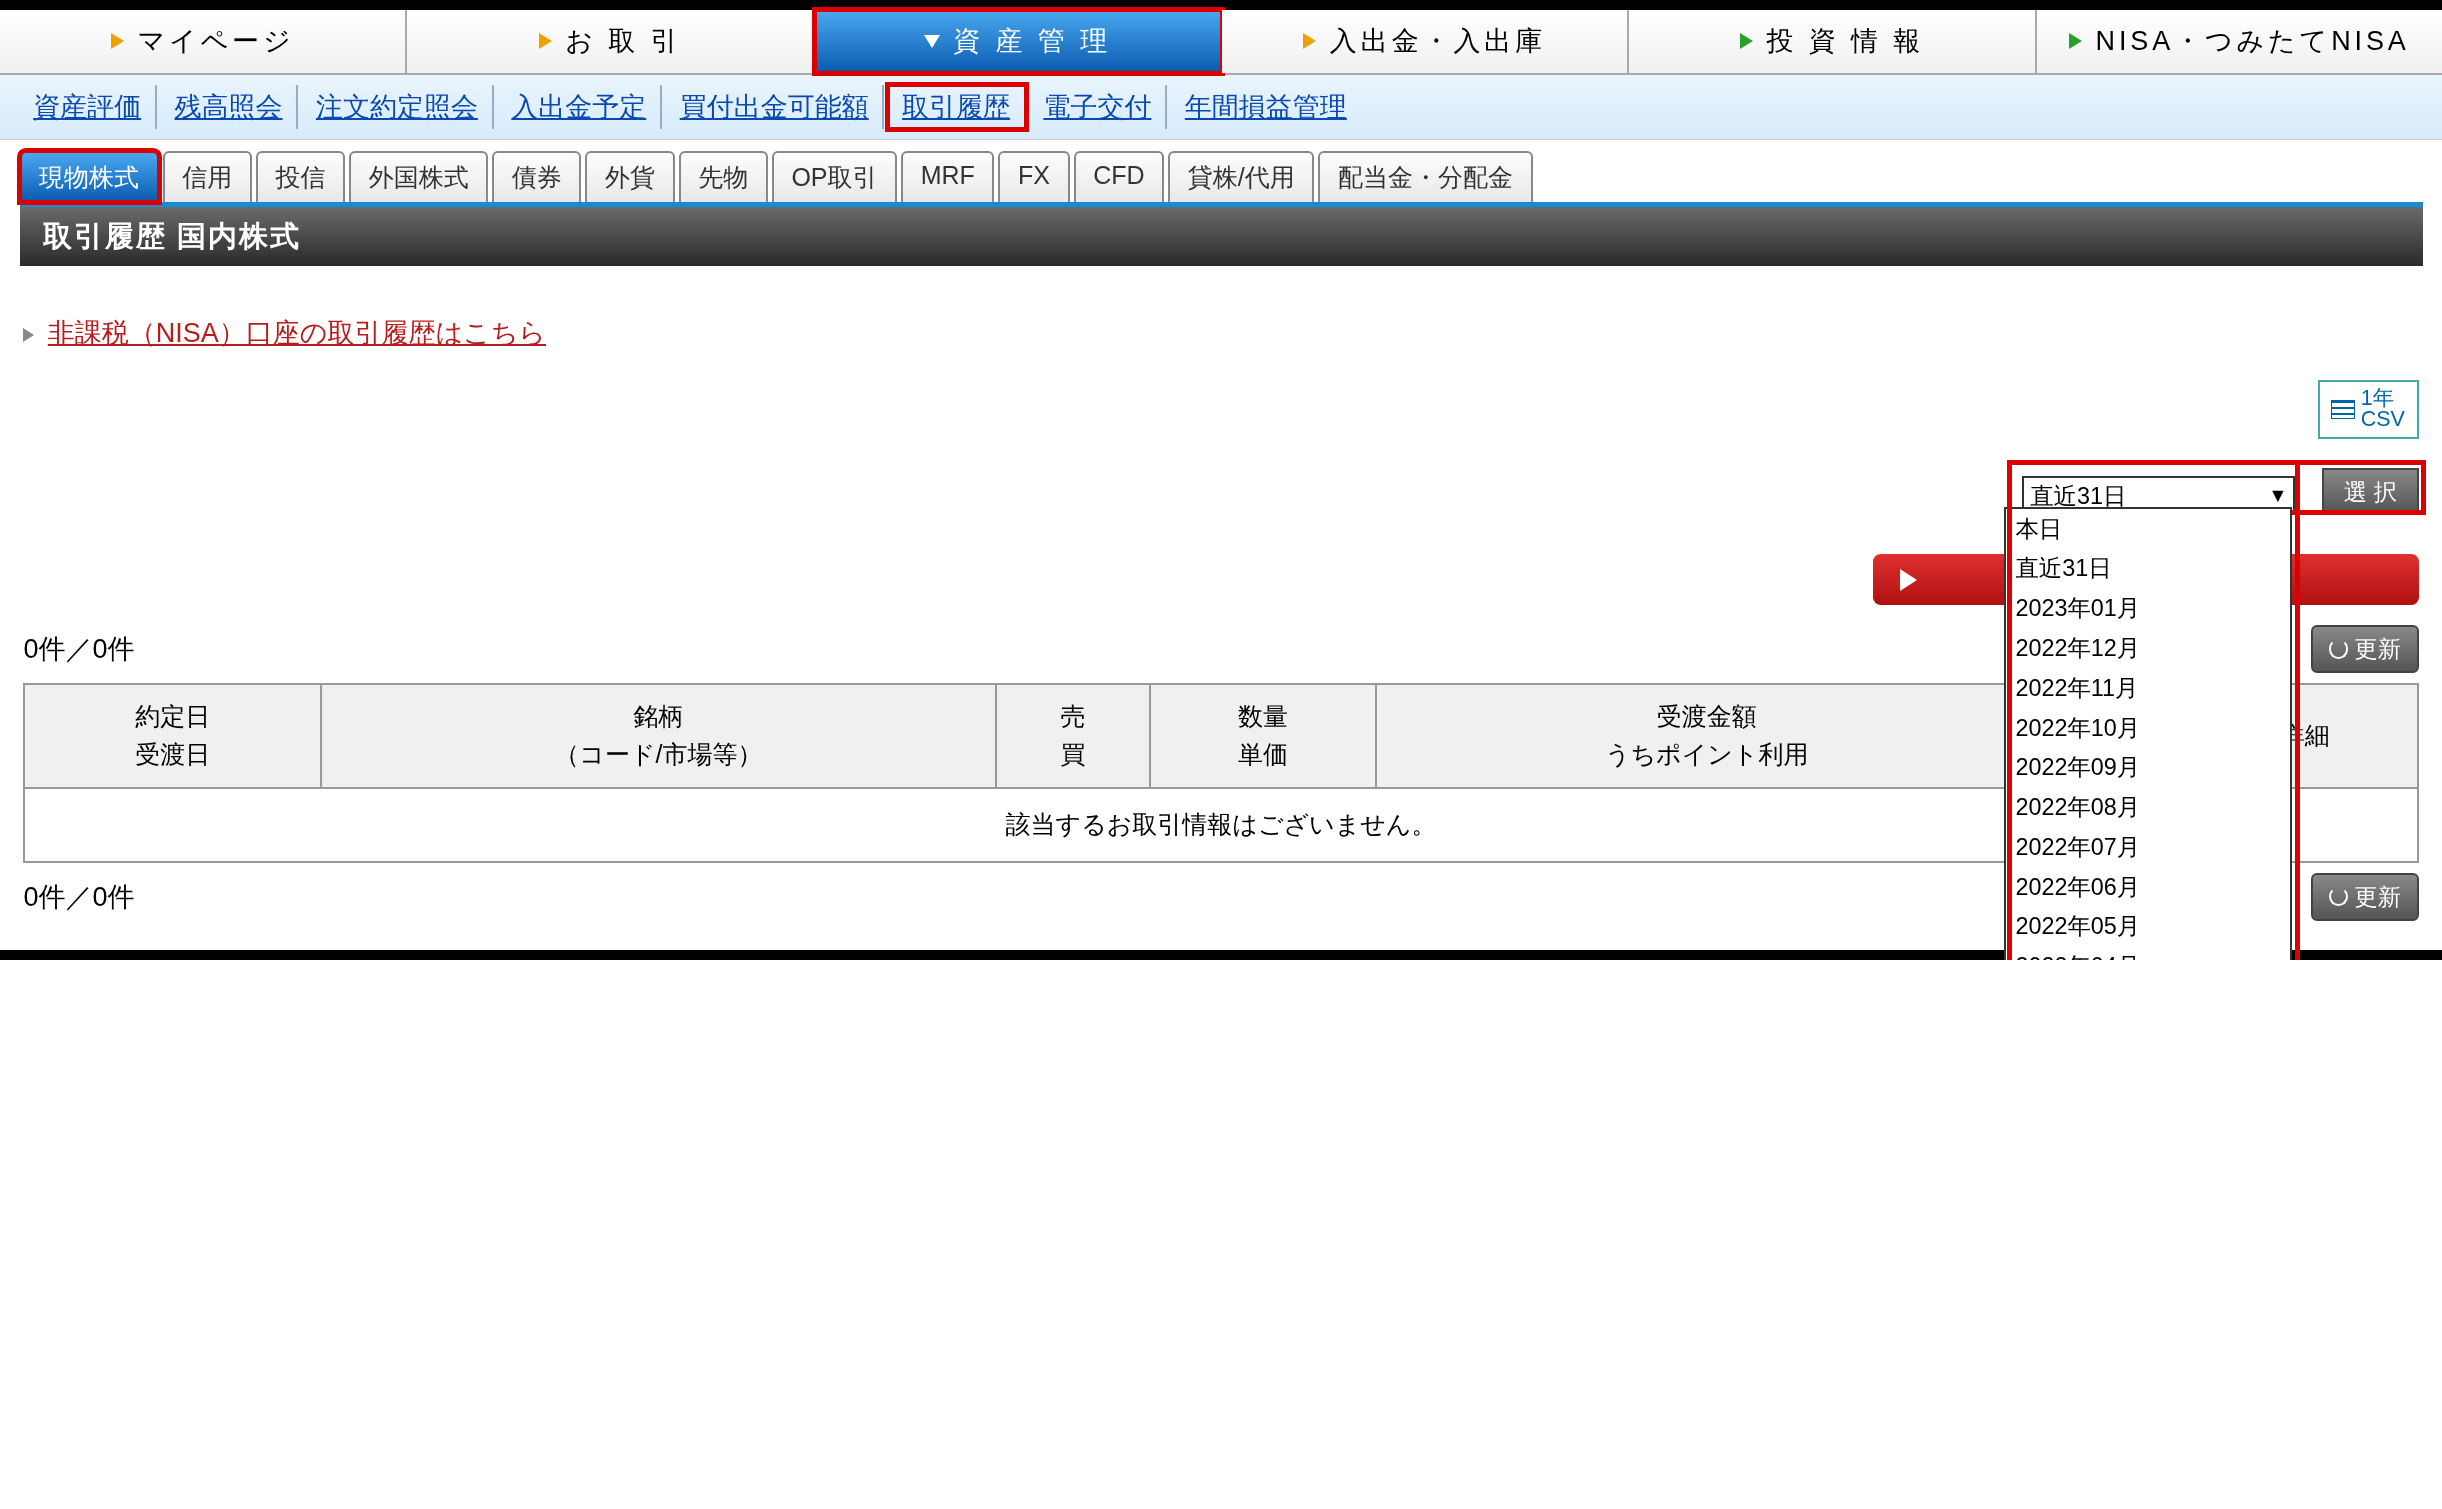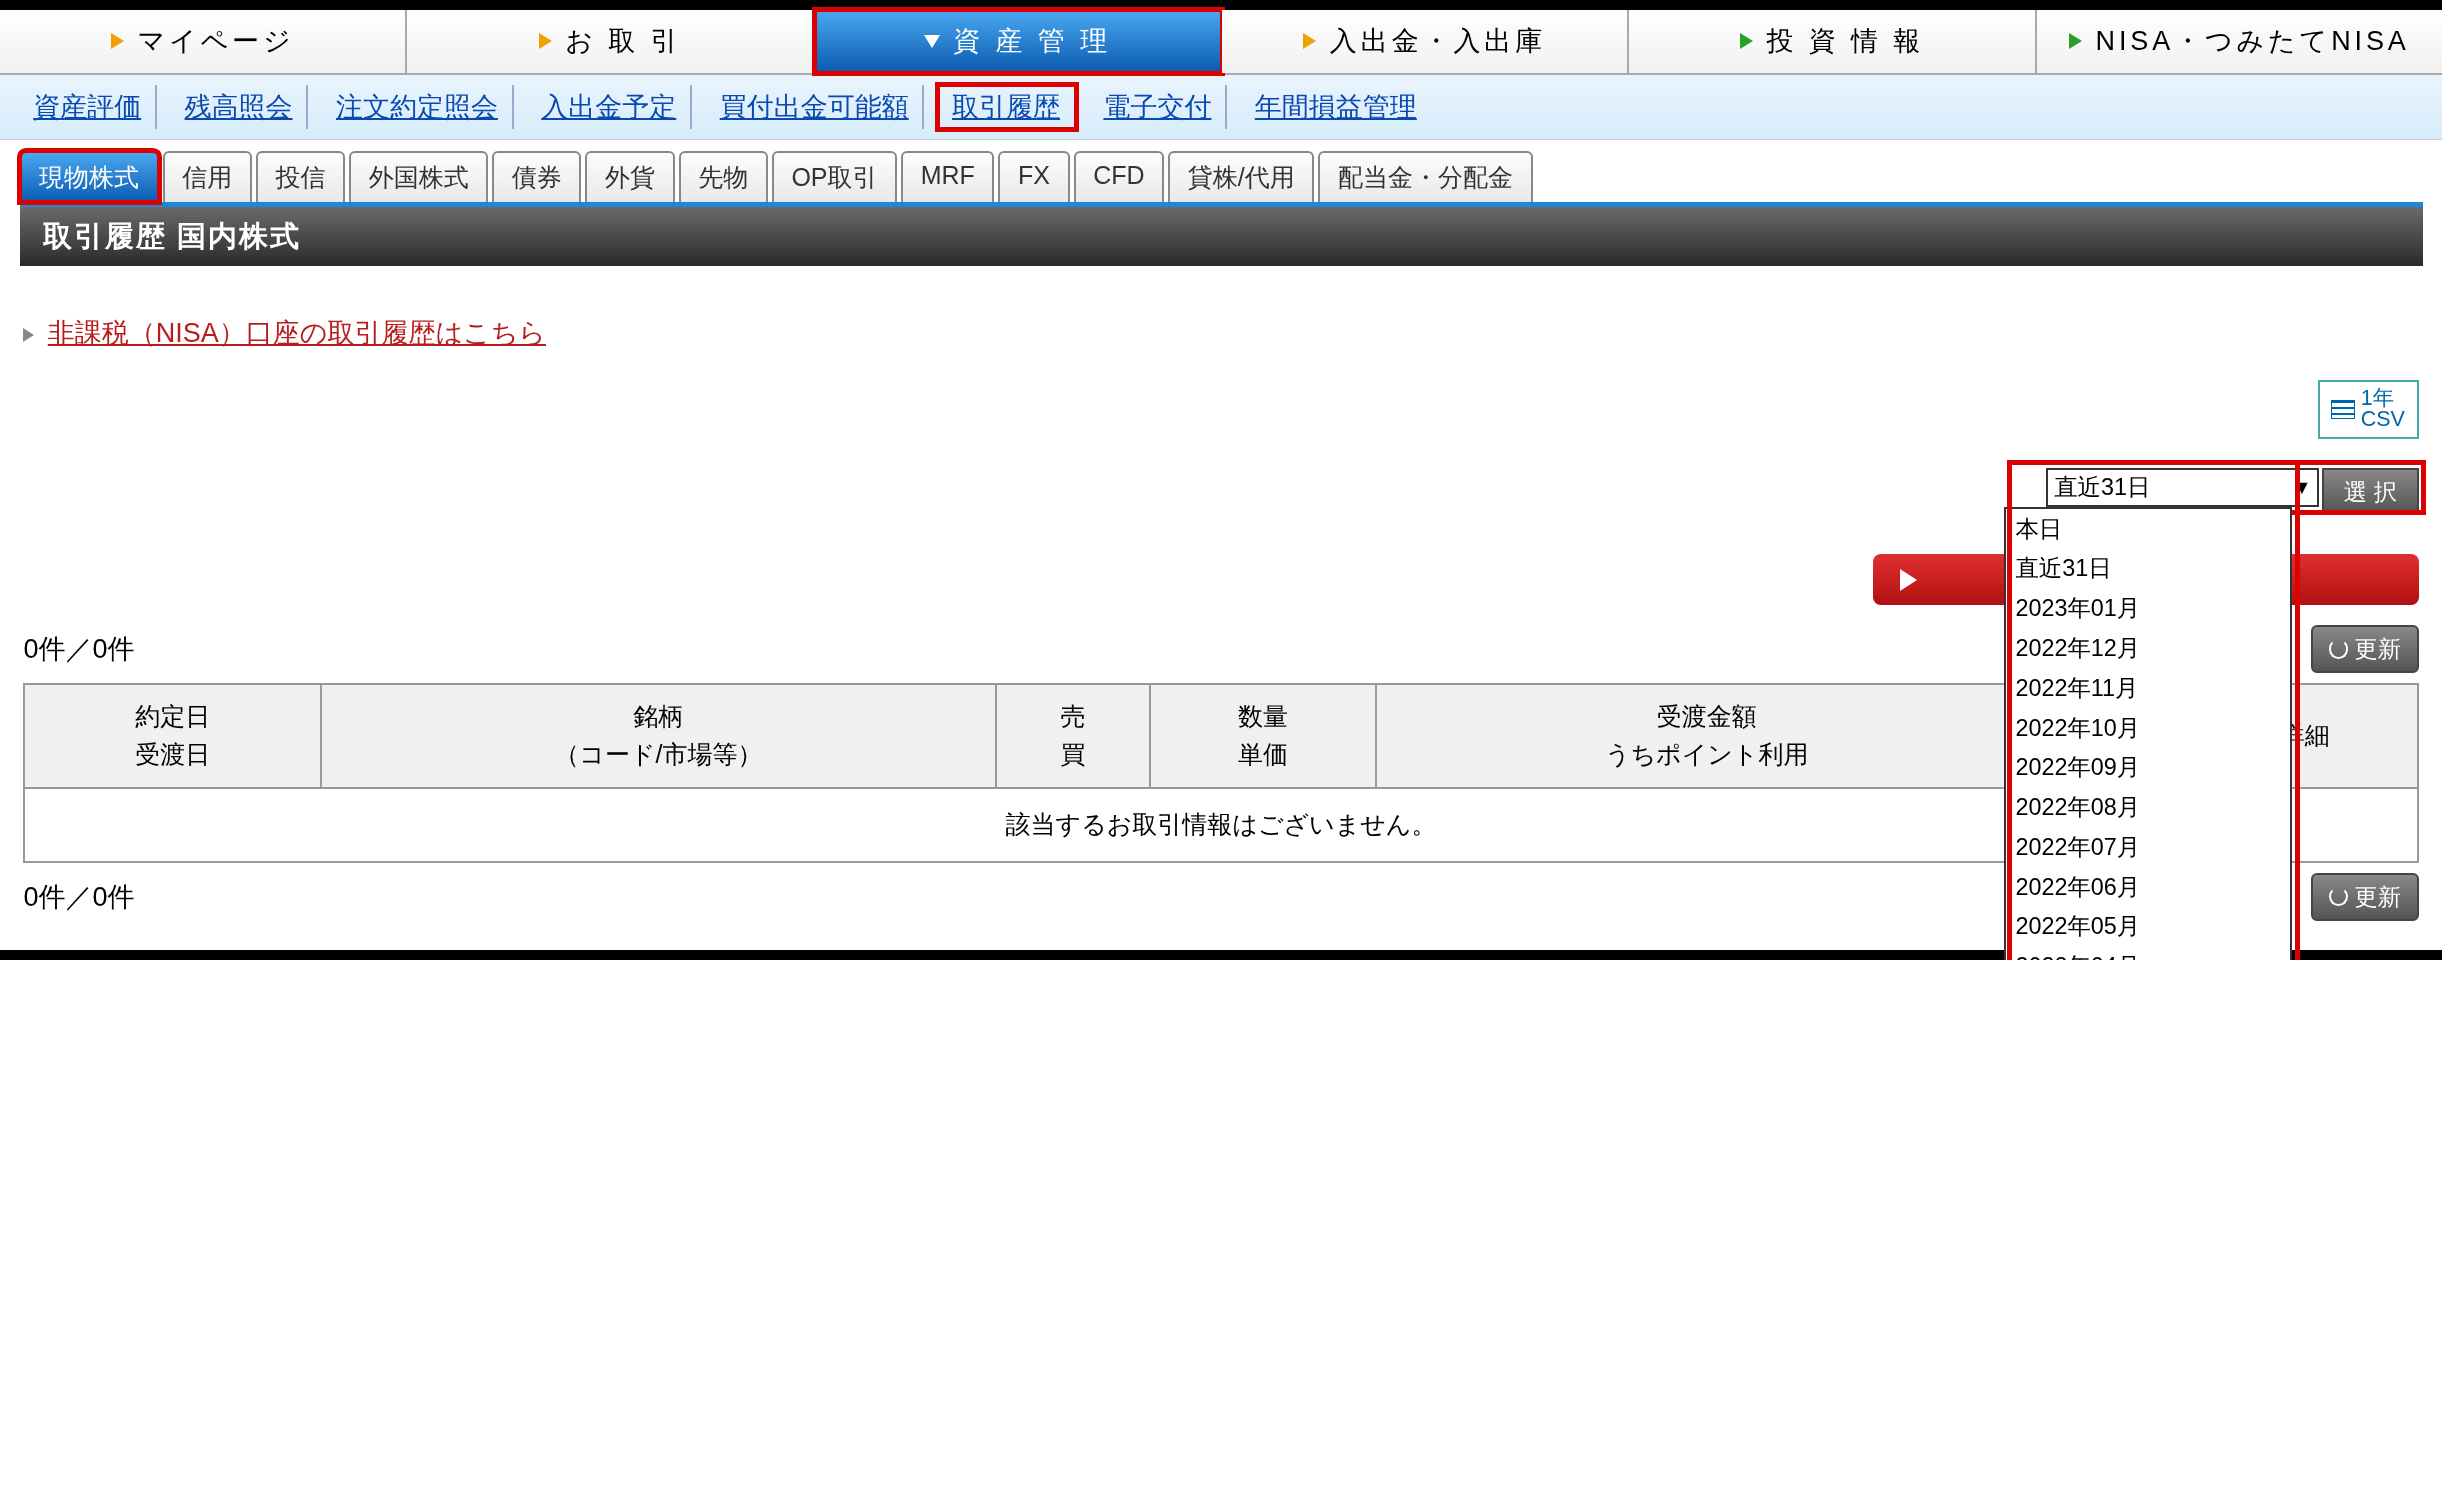--- a/index.html
+++ b/index.html
@@ -11,42 +11,42 @@
 .main-nav-item { flex: 1; display: flex; align-items: center; justify-content: center; gap: 13.7px; padding: 13.7px 0; border-right: 2px solid #aaa; background: linear-gradient(#fff,#f0f0f0); font-size: 27px; letter-spacing: 3.9px; cursor: pointer; }
 .main-nav-item:last-child { border-right: none; }
 .main-nav-item.active { background: linear-gradient(#4aa8f0,#0a5aaf); color: #fff; }
 .arrow-right { width: 0; height: 0; border-left: 13.7px solid #f0a000; border-top: 8.8px solid transparent; border-bottom: 8.8px solid transparent; }
 .arrow-right.green { border-left-color: #2aa02a; }
 .arrow-down { width: 0; height: 0; border-top: 13.7px solid #fff; border-left: 8.8px solid transparent; border-right: 8.8px solid transparent; }
 
 .red-box { outline: 5.9px solid #d00; outline-offset: -2.9px; }
 
 
-.sub-nav { display: flex; gap: 14px; padding: 9.8px 19.5px; background: linear-gradient(#eaf4fd,#d6ecfb); border-bottom: 1px solid #ccc; font-size: 27px; }
+.sub-nav { display: flex; gap: 4px; padding: 9.8px 19.5px; background: linear-gradient(#eaf4fd,#d6ecfb); border-bottom: 1px solid #ccc; font-size: 27px; }
 .sub-nav a { color: #0a4ab0; text-decoration: underline; padding: 3.9px 13.7px; border-right: 2px solid #9ac; }
 .sub-nav a:last-child { border-right: none; }
 
 
 .tabs { display: flex; gap: 4px; padding: 11.7px 19.5px 0 19.5px; background: #fff; }
 .tab { padding: 7.8px 17.6px; border: 2px solid #888; border-bottom: none; border-radius: 5.9px 5.9px 0 0; background: linear-gradient(#fdfdfd,#e8e8e8); font-size: 25px; color: #333; cursor: pointer; }
 .tab.active { background: linear-gradient(#4aa8f0,#0a5aaf); color: #fff; border-color: #0a5aaf; }
 
 
 .section-header { background: linear-gradient(#6a6a6a,#2a2a2a); color: #fff; font-size: 29px; font-weight: bold; padding: 9.8px 23.4px; border-top: 5.9px solid #1a8ad6; margin: 0 19.5px; letter-spacing: 2px; }
 
 .content { padding: 19.5px 23.4px; }
 .link-line { margin: 29px 0; font-size: 27px; }
 .link-line a { color: #b91c1c; text-decoration: underline; }
 .tri-bullet { display: inline-block; width: 0; height: 0; border-left: 11.7px solid #888; border-top: 7.8px solid transparent; border-bottom: 7.8px solid transparent; margin-right: 5.9px; vertical-align: middle; }
 
 .csv-row { display: flex; justify-content: flex-end; margin: 29px 0; }
 .csv-btn { border: 2px solid #4aa; padding: 5.9px 11.7px; display: flex; align-items: center; gap: 5.9px; font-size: 21.5px; color: #06a; cursor: pointer; }
 .csv-icon { width: 23.4px; height: 19.5px; background: repeating-linear-gradient(#06a 0 2px, transparent 2px 5.9px); border: 1px solid #06a; }
 
-.select-row { display: flex; justify-content: flex-end; align-items: flex-start; gap: 3px; margin-bottom: 39px; position: relative; }
+.select-row { display: flex; justify-content: flex-end; align-items: flex-end; gap: 27px; margin-bottom: 39px; position: relative; }
 .select-box { width: 273px; height: 39px; font-size: 23.4px; border: 2px solid #333; padding: 2px 5.9px; display: flex; align-items: center; justify-content: space-between; background: #fff; cursor: pointer; }
 .select-caret { font-size: 19.5px; }
 .select-btn { background: linear-gradient(#888,#555); color: #fff; border: 2px solid #444; padding: 5.9px 19.5px; font-size: 23.4px; cursor: pointer; }
 .dropdown-list { position: absolute; top: 39px; right: 127px; width: 288px; border: 2px solid #333; background: #fff; z-index: 10; }
 .dropdown-item { padding: 3.9px 9.8px; font-size: 23.4px; cursor: pointer; }
 .dropdown-item.selected { background: #1a8ad6; color: #fff; }
 .select-red-box { position: absolute; top: -7.8px; right: -7.8px; width: 419px; height: 55px; border: 5.9px solid #d00; pointer-events: none; }
 .dropdown-red-box { position: absolute; top: -7.8px; right: 119px; width: 293px; height: 858px; border: 5.9px solid #d00; pointer-events: none; z-index: 11; }
 
 .red-play { display: flex; justify-content: flex-end; margin-bottom: 19.5px; }

